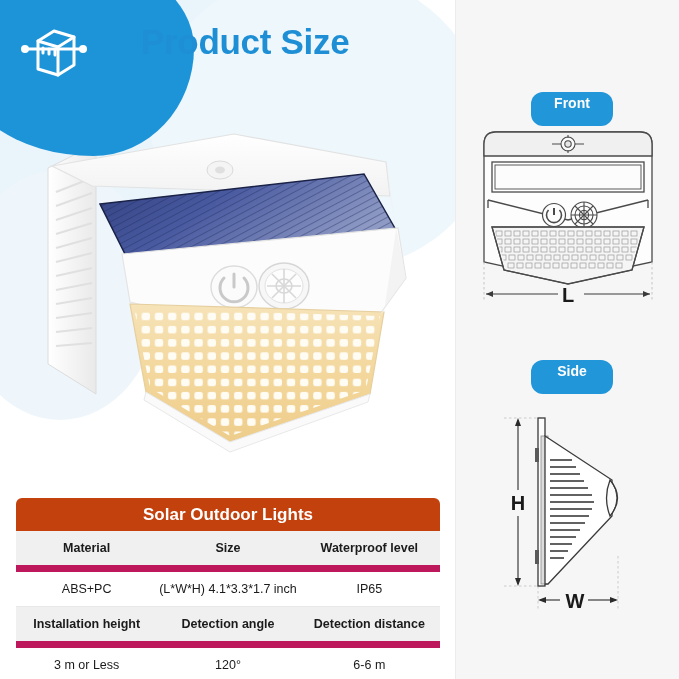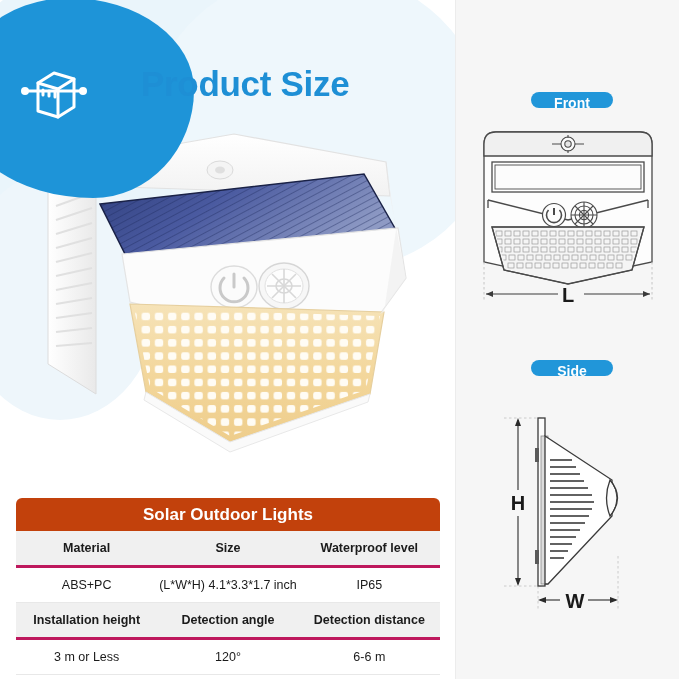--- a/index.html
+++ b/index.html
@@ -32,21 +32,21 @@
   .right-panel{
     position:absolute;left:456px;top:0;width:223px;height:679px;
     background:#f6f6f6;z-index:1;
   }
   .divider{
     position:absolute;left:455px;top:0;width:1px;height:679px;
     background:#ececec;z-index:2;
   }
 
   
-  .header{position:absolute;left:0;top:0;width:456px;height:110px;z-index:4;margin-top:42px;}
+  .header{position:absolute;left:0;top:0;width:456px;height:110px;z-index:4;}
   .header-blob{
     position:absolute;left:-46px;top:-44px;width:240px;height:200px;
     background:#1e94d8;
     border-radius:48% 52% 42% 58%/50% 46% 54% 50%;
   }
   .header-icon{position:absolute;left:20px;top:15px;width:70px;height:70px;}
   .header-title{
     position:absolute;left:141px;top:22px;
     font-size:35px;font-weight:bold;color:#1e8fd5;
     letter-spacing:-0.3px;white-space:nowrap;
@@ -66,30 +66,30 @@
     font-size:17px;font-weight:bold;text-align:center;
     border-radius:6px 6px 0 0;line-height:33px;
   }
   .spec-table table{width:100%;border-collapse:collapse;table-layout:fixed;}
   .spec-table td{
     text-align:center;font-size:12.5px;color:#1b1b1b;
     height:32px;vertical-align:middle;
   }
   tr.hdr td{background:#f0f0f0;font-weight:bold;}
   tr.val td{background:#ffffff;font-weight:normal;border-bottom:1px solid #e8e8e8;}
-  tr.hdr td{border-bottom:3px solid #be185d;}
+  tr.hdr td{border-bottom:7px solid #be185d;}
 
   
   .badge{
     position:absolute;
     background:#2196d9;color:#ffffff;
     font-size:14px;font-weight:bold;
     border-radius:12px;
     text-align:center;line-height:22px;
-    width:82px;height:16px;z-index:6;
+    width:82px;height:34px;z-index:6;
   }
   .badge-front{left:531px;top:92px;}
   .badge-side{left:531px;top:360px;}
 
   .view-front{position:absolute;left:462px;top:122px;width:212px;height:185px;z-index:5;}
   .view-side{position:absolute;left:462px;top:404px;width:212px;height:215px;z-index:5;}
 </style>
 </head>
 <body>
 

